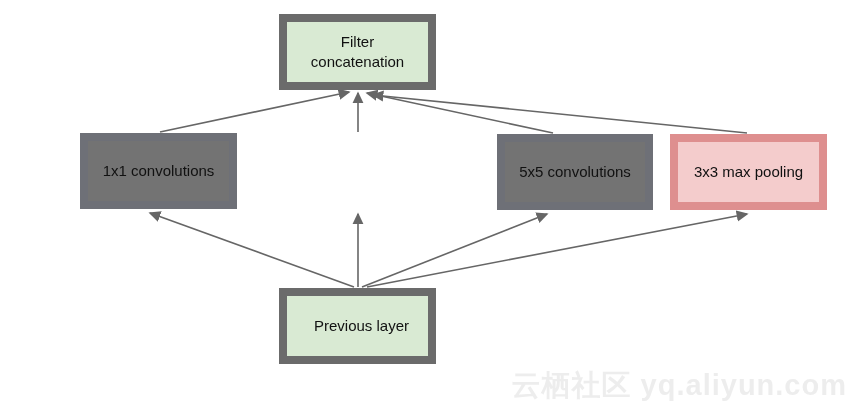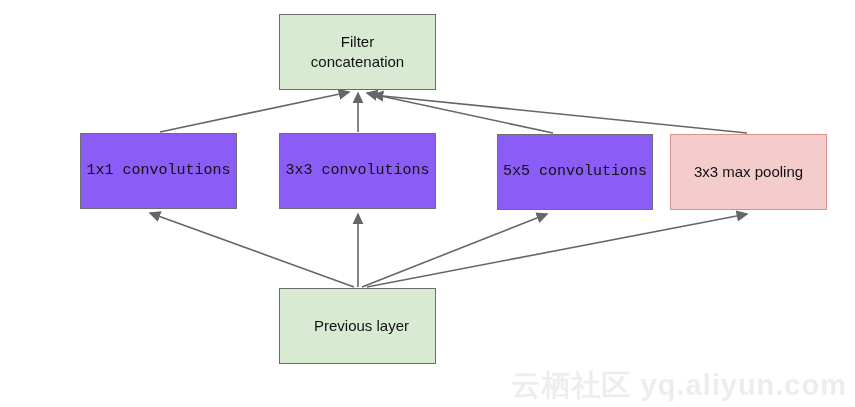--- a/index.html
+++ b/index.html
@@ -27,24 +27,24 @@
     box-sizing: border-box;
     width: 157px;
     height: 76px;
     display: flex;
     align-items: center;
     justify-content: center;
     text-align: center;
     font-size: 15px;
     line-height: 1.35;
     color: #111111;
-    border: 1px solid #ef4444;
+    border: 8px solid #ef4444;
   }
   .node-green  { background: #d9ead3; border-color: #6b6b6b; }
-  .node-blue   { background: #8b5cf6; border-color: #6e7077; font-family: Liberation Mono, monospace; }
+  .node-blue   { background: #737373; border-color: #6e7077; }
   .node-red    { background: #f4cccc; border-color: #de8f8f; }
 
   .node-filter { left: 279px; top: 14px;  padding: 0 26px; }
   .node-conv1  { left: 80px;  top: 133px; }
   .node-conv3  { left: 279px; top: 133px; }
   .node-conv5  { left: 477px; top: 134px; width: 156px; margin-left: 20px; }
   .node-pool   { left: 670px; top: 134px; }
   .node-prev   { left: 279px; top: 288px; padding-left: 8px; }
 
   .caption {
@@ -95,23 +95,20 @@
   </svg>
 
   <div class="node node-green node-filter">
     <span>Filter concatenation</span>
   </div>
 
   <div class="node node-blue node-conv1">
     <span>1x1 convolutions</span>
   </div>
 
-  <div class="node node-blue node-conv3">
-    <span>3x3 convolutions</span>
-  </div>
 
   <div class="node node-blue node-conv5">
     <span>5x5 convolutions</span>
   </div>
 
   <div class="node node-red node-pool">
     <span>3x3 max pooling</span>
   </div>
 
   <div class="node node-green node-prev">

